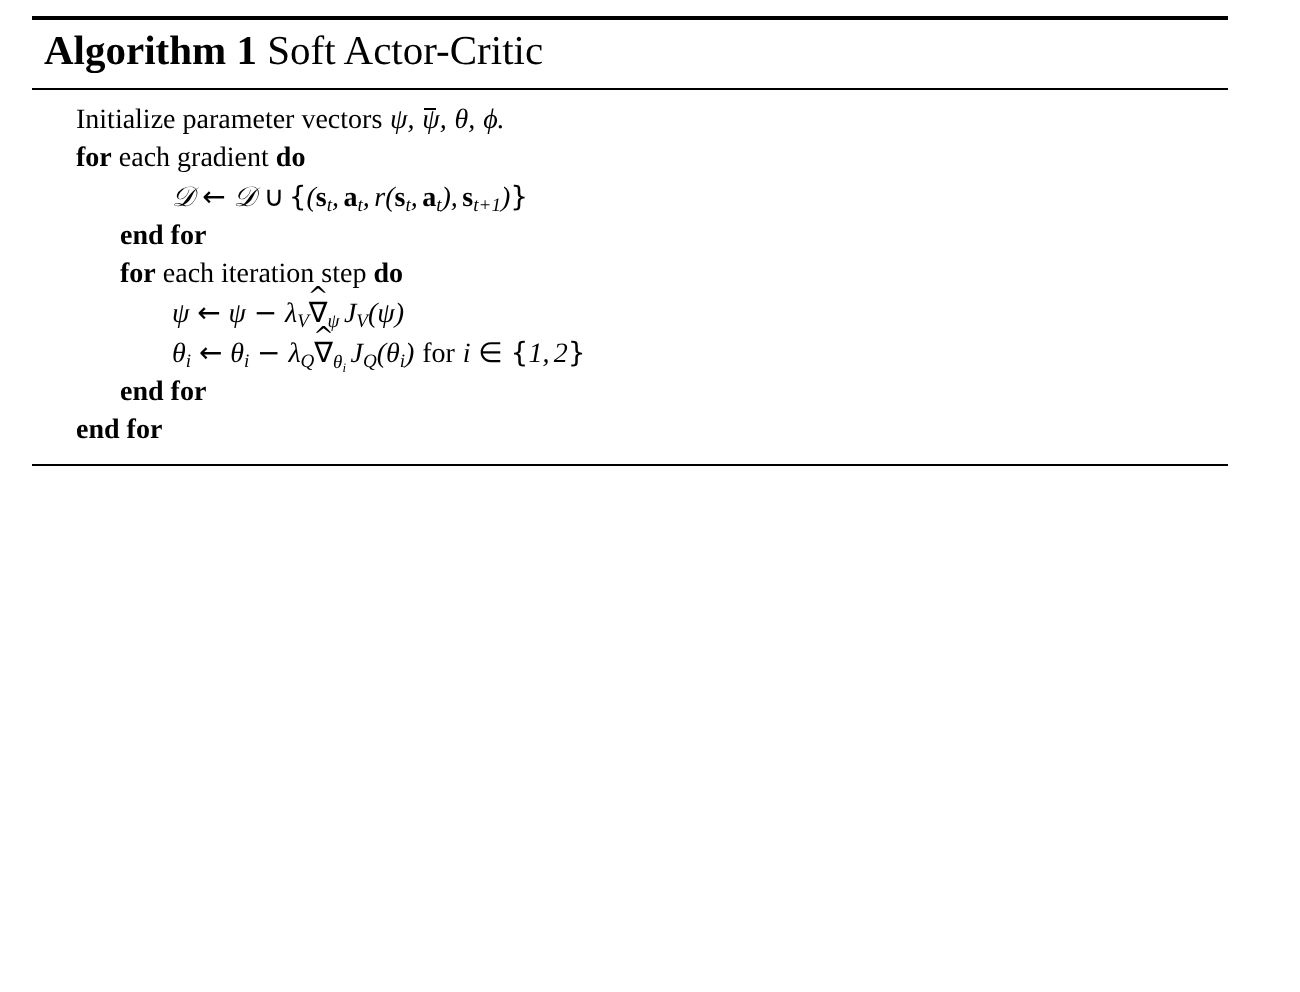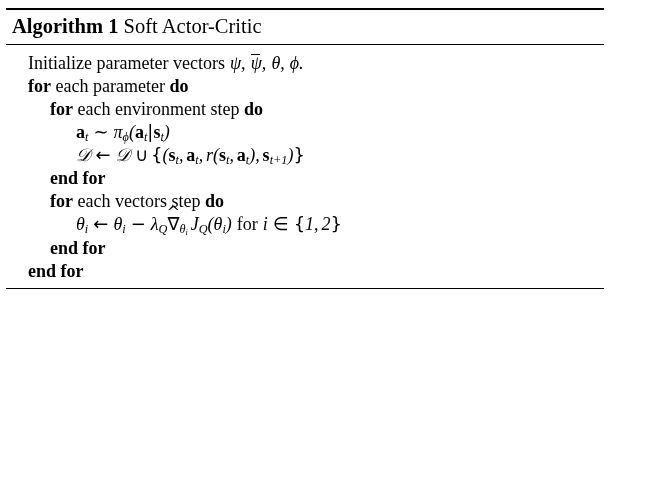--- a/index.html
+++ b/index.html
@@ -10,21 +10,21 @@
   body {
     width: 650px;
     height: 496px;
     overflow: hidden;
     font-family: "Liberation Serif", "DejaVu Serif", serif;
     color: #000000;
   }
 
   #algorithm-float {
     position: absolute;
-    left: 6px;
+    left: 16px;
     top: 8px;
     width: 598px;
   }
 
   .rule-thick {
     height: 0;
     border-top: 2.4px solid #000;
     margin: 0;
   }
   .rule-thin {
@@ -44,21 +44,21 @@
   }
   .caption-title {
     font-weight: normal;
   }
 
   #algorithm-body {
     padding: 7px 0 6px 0;
   }
 
   .alg-line {
-    font-size: 18px;
+    font-size: 14px;
     line-height: 1.0;
     white-space: nowrap;
     padding: 2.5px 0 2.5px 0;
   }
 
   
   .ind-0 { padding-left: 22px; }
   .ind-1 { padding-left: 44px; }
   .ind-2 { padding-left: 70px; }
 
@@ -141,49 +141,44 @@
   <div class="rule-thin"></div>
 
   <div id="algorithm-body">
 
     <div class="alg-line ind-0">
       <span>Initialize parameter vectors</span><span class="med"></span><span class="math">ψ,<span class="med"></span><span class="bar">ψ</span>,<span class="med"></span>θ,<span class="med"></span>ϕ.</span>
     </div>
 
     <div class="alg-line ind-0">
       <span class="kw">for</span>
-      <span>each parameter</span>
+      <span>each gradient</span>
       <span class="kw">do</span>
     </div>
 
-    <div class="alg-line ind-1">
-      <span class="kw">for</span>
-      <span>each environment step</span>
-      <span class="kw">do</span>
-    </div>
 
-    <div class="alg-line ind-2">
-      <span class="math"><span class="vec">a</span><sub class="math">t</sub><span class="med"></span><span class="op">∼</span><span class="med"></span>π<sub class="math">ϕ</sub>(<span class="vec">a</span><sub class="math">t</sub><span class="op">|</span><span class="vec">s</span><sub class="math">t</sub>)</span>
-    </div>
 
 
     <div class="alg-line ind-2">
       <span class="math"><span class="cal">𝒟</span><span class="med"></span><span class="op">←</span><span class="med"></span><span class="cal">𝒟</span><span class="med"></span><span class="op">∪</span><span class="thin"></span><span class="op">{</span>(<span class="vec">s</span><sub class="math">t</sub>,<span class="thin"></span><span class="vec">a</span><sub class="math">t</sub>,<span class="thin"></span>r(<span class="vec">s</span><sub class="math">t</sub>,<span class="thin"></span><span class="vec">a</span><sub class="math">t</sub>),<span class="thin"></span><span class="vec">s</span><sub class="math">t+1</sub>)<span class="op">}</span></span>
     </div>
 
     <div class="alg-line ind-1">
       <span class="kw">end for</span>
     </div>
 
     <div class="alg-line ind-1">
       <span class="kw">for</span>
-      <span>each vectors step</span>
+      <span>each iteration step</span>
       <span class="kw">do</span>
     </div>
 
+    <div class="alg-line ind-2">
+      <span class="math">ψ<span class="med"></span><span class="op">←</span><span class="med"></span>ψ<span class="med"></span><span class="op">−</span><span class="med"></span>λ<sub class="math">V</sub><span class="hat nabla">∇</span><sub class="math">ψ</sub><span class="thin"></span>J<sub class="math">V</sub>(ψ)</span>
+    </div>
 
     <div class="alg-line ind-2">
       <span class="math">θ<sub class="math">i</sub><span class="med"></span><span class="op">←</span><span class="med"></span>θ<sub class="math">i</sub><span class="med"></span><span class="op">−</span><span class="med"></span>λ<sub class="math">Q</sub><span class="hat nabla">∇</span><sub class="math">θ<sub class="math">i</sub></sub><span class="thin"></span>J<sub class="math">Q</sub>(θ<sub class="math">i</sub>)</span><span class="med"></span><span class="mathrm">for</span><span class="med"></span><span class="math">i<span class="med"></span><span class="op">∈</span><span class="med"></span><span class="op">{</span>1,<span class="thin"></span>2<span class="op">}</span></span>
     </div>
 
 
 
     <div class="alg-line ind-1">
       <span class="kw">end for</span>
     </div>

